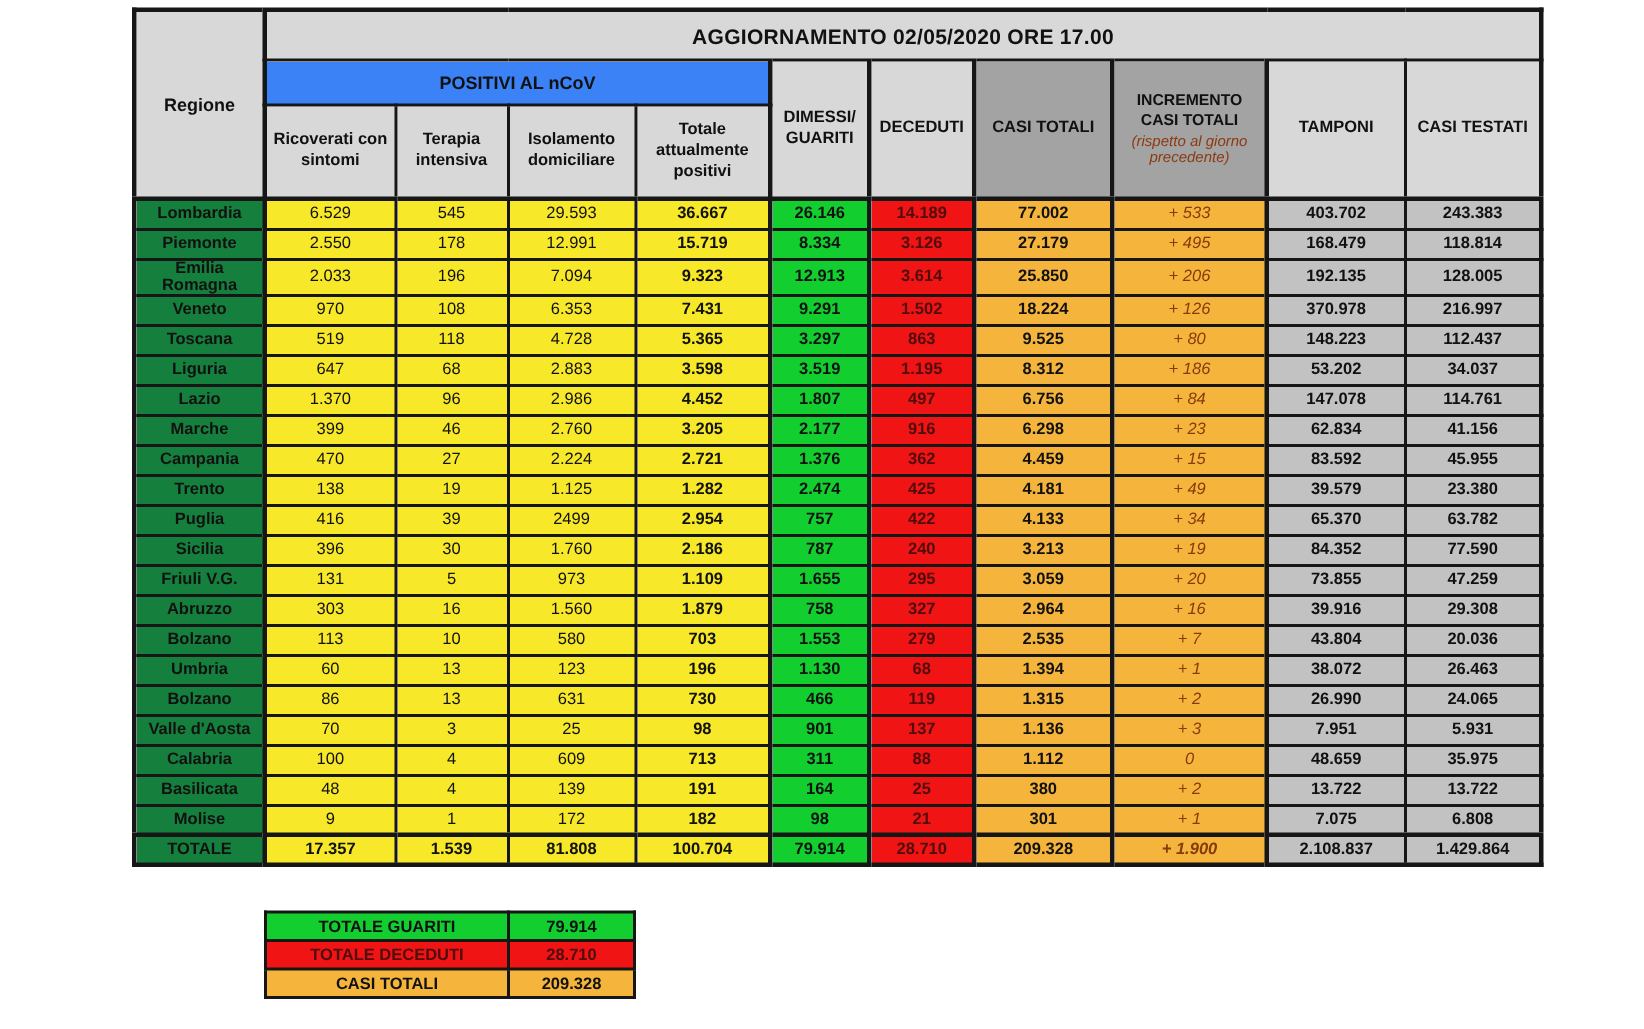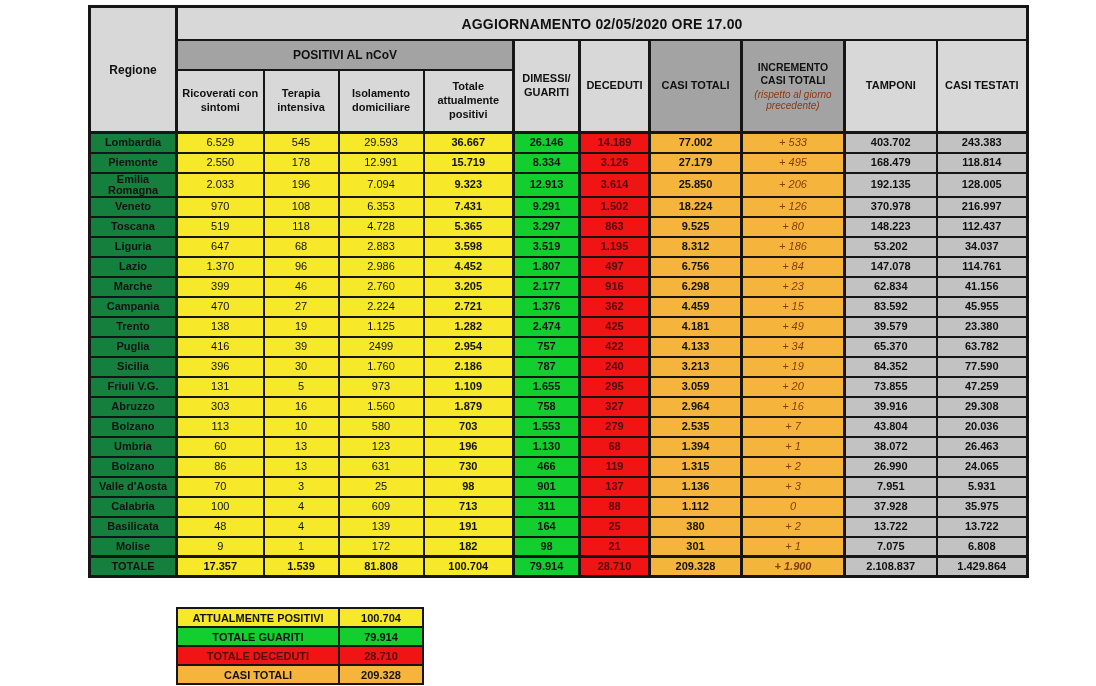--- a/index.html
+++ b/index.html
@@ -45,21 +45,21 @@
     letter-spacing: 0.2px;
   }
   .regione-hdr {
     background: #d8d8d8;
     font-size: 12px;
     font-weight: bold;
     border-right-width: 3px !important;
   }
   .group-hdr {
     height: 28px;
-    background: #a3a3a3;
+    background: #3b82f6;
     font-size: 12px;
     font-weight: bold;
     margin-left: 28px;
   }
   .sub-hdr {
     height: 60px;
     background: #d8d8d8;
     font-size: 11px;
     font-weight: bold;
     line-height: 1.25;
@@ -399,21 +399,21 @@
         <tr>
           <td class="c-reg">Calabria</td>
           <td class="bg-y">100</td>
           <td class="bg-y">4</td>
           <td class="bg-y">609</td>
           <td class="bg-y bold">713</td>
           <td class="bg-g bold bl3">311</td>
           <td class="bg-r bold t-dr bl3">88</td>
           <td class="bg-o bold bl3">1.112</td>
           <td class="bg-o t-inc bl3">0</td>
-          <td class="bg-gr bold bl3">37.928</td>
+          <td class="bg-gr bold bl3">48.659</td>
           <td class="bg-gr bold">35.975</td>
         </tr>
         <tr>
           <td class="c-reg">Basilicata</td>
           <td class="bg-y">48</td>
           <td class="bg-y">4</td>
           <td class="bg-y">139</td>
           <td class="bg-y bold">191</td>
           <td class="bg-g bold bl3">164</td>
           <td class="bg-r bold t-dr bl3">25</td>
@@ -451,24 +451,20 @@
       </tbody>
   </table>
 
   <table class="summary">
     <colgroup>
       <col style="width:162px">
         <col style="width:84px">
     </colgroup>
     <tbody>
         <tr>
-          <td class="bg-y">ATTUALMENTE POSITIVI</td>
-          <td class="bg-y">100.704</td>
-        </tr>
-        <tr>
           <td class="bg-g">TOTALE GUARITI</td>
           <td class="bg-g">79.914</td>
         </tr>
         <tr>
           <td class="bg-r t-dr">TOTALE DECEDUTI</td>
           <td class="bg-r t-dr">28.710</td>
         </tr>
         <tr>
           <td class="bg-o">CASI TOTALI</td>
           <td class="bg-o">209.328</td>

